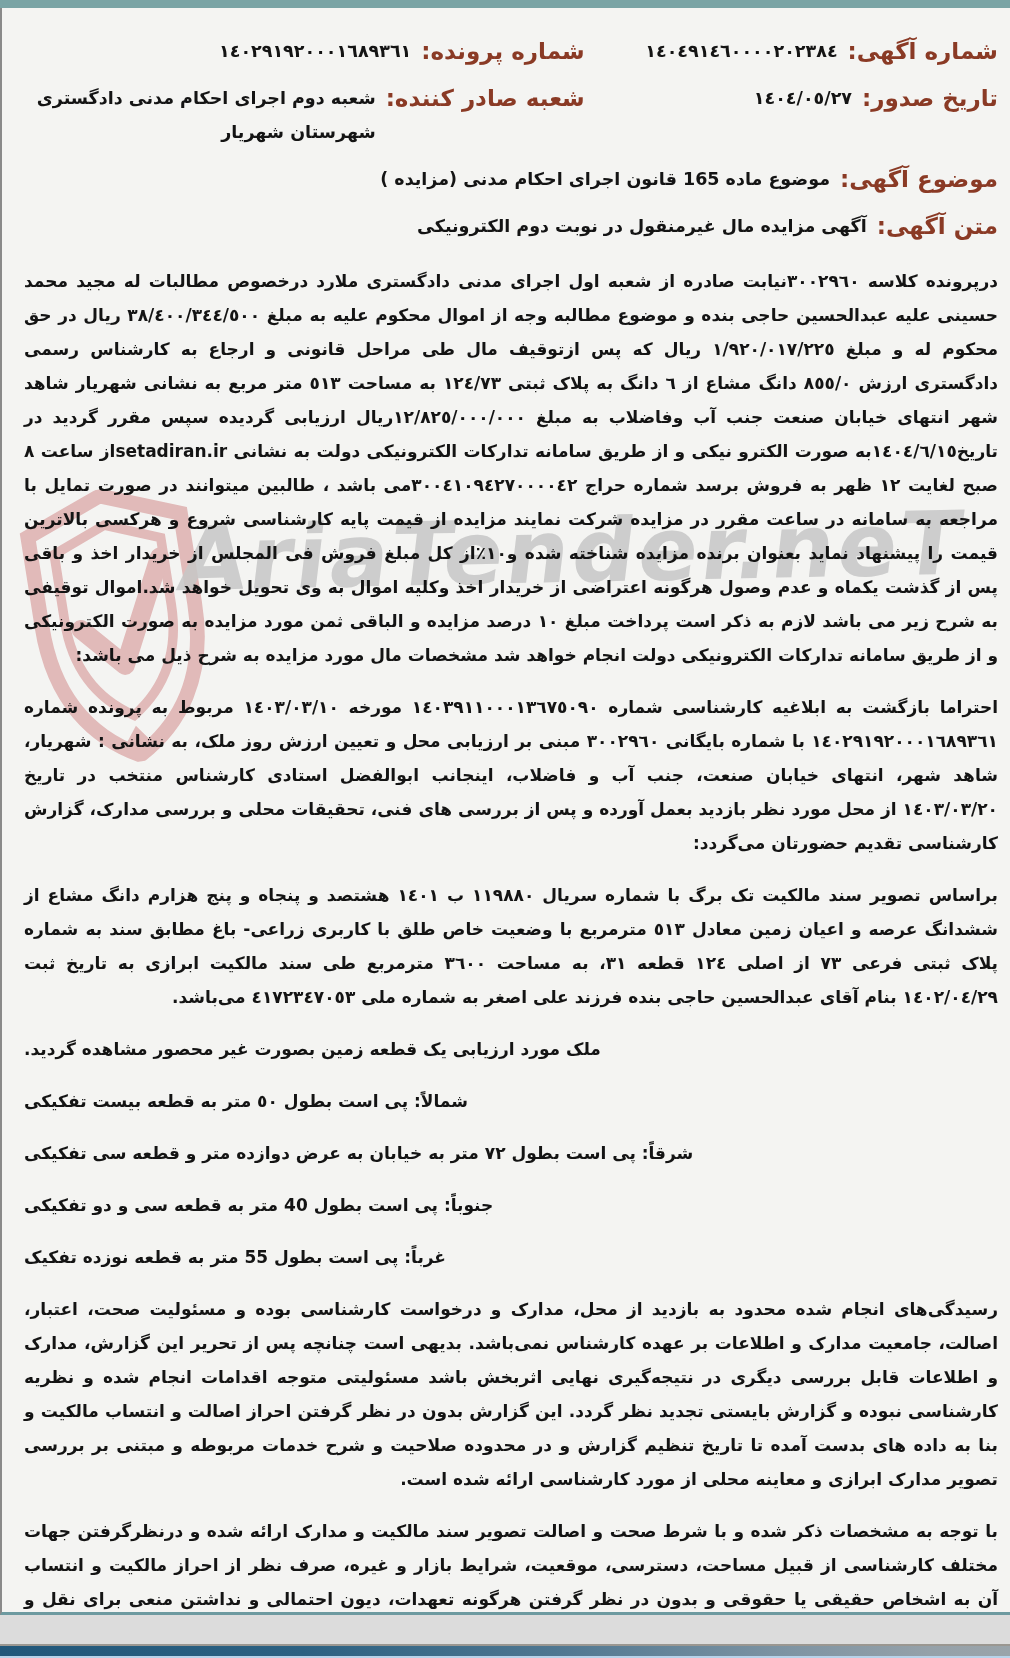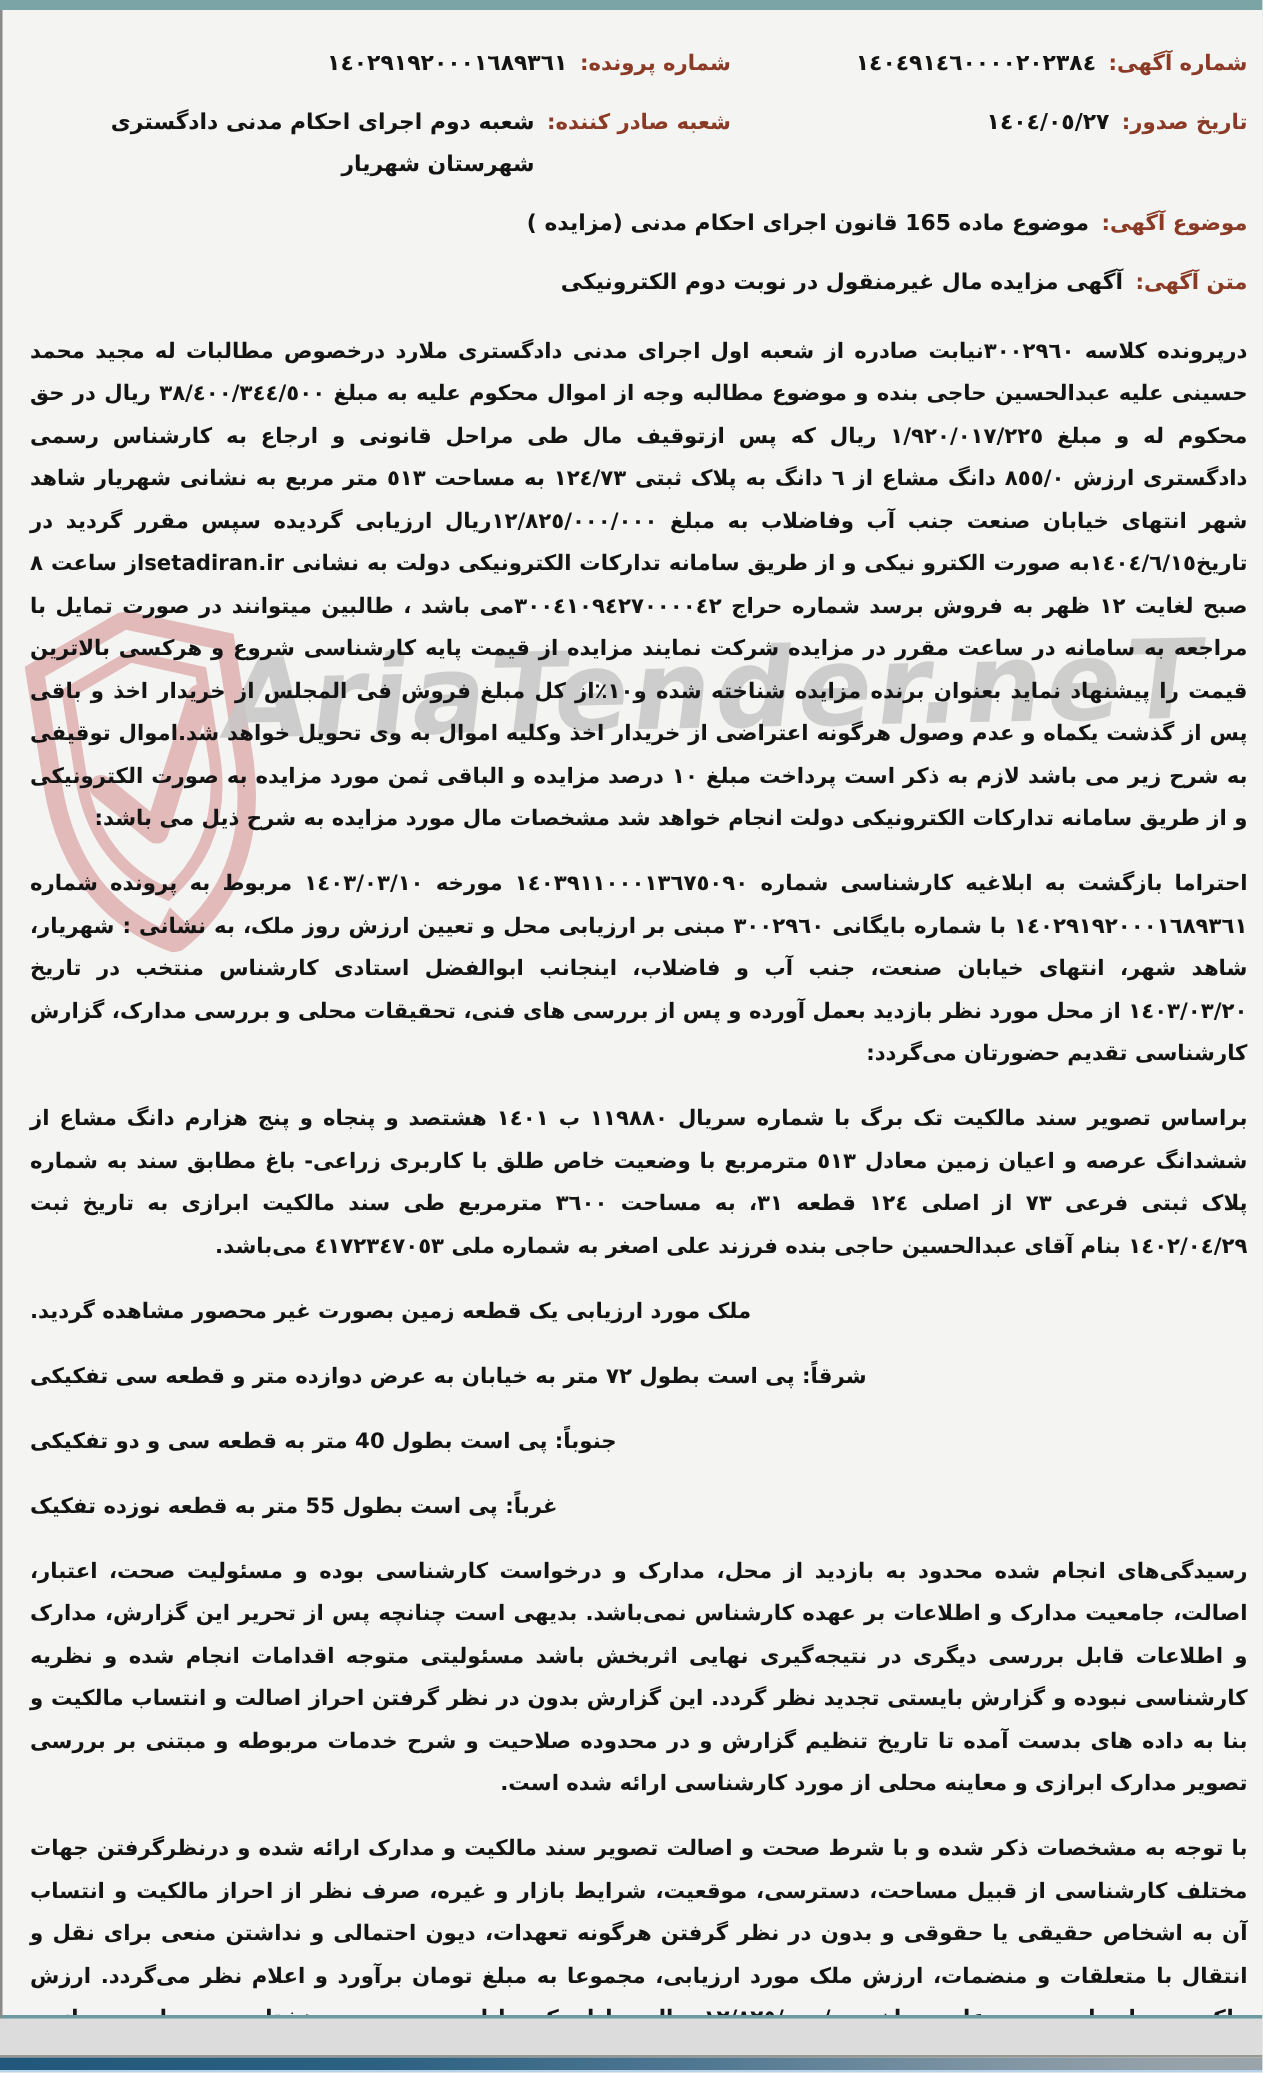--- a/index.html
+++ b/index.html
@@ -23,21 +23,21 @@
            opacity:.85;direction:ltr;letter-spacing:3px;
            transform:skewX(-8deg) rotate(-1.2deg);white-space:nowrap;}
   .wm-shield{left:28px;top:480px;width:180px;height:275px;opacity:.55;
              transform:rotate(-9deg);}
 
   
   .hdr{position:relative;z-index:1;padding:26px 12px 0 12px;}
   .hrow{display:flex;margin-bottom:13px;line-height:34px;}
   .hcell-a{width:42%;display:flex;gap:10px;}
   .hcell-b{width:58%;display:flex;gap:10px;}
-  .hlabel{color:#8a3a25;font-weight:bold;font-size:17px;white-space:nowrap;}
+  .hlabel{color:#8a3a25;font-weight:bold;font-size:23px;white-space:nowrap;}
   .hvalue{color:#141414;font-weight:bold;font-size:17.5px;}
 
   
   .doc{position:relative;z-index:1;padding:8px 12px 0 22px;}
   .doc p{margin:0 0 18px 0;font-size:17px;font-weight:bold;color:#141414;
          line-height:34px;text-align:justify;}
   .doc p.short{text-align:left;}
 </style>
 </head>
 <body>
@@ -87,20 +87,21 @@
         <span class="hvalue">آگهی مزایده مال غیرمنقول در نوبت  دوم  الکترونیکی</span>
       </div>
     </div>
   </div>
 
   <div class="doc">
     <p>درپرونده کلاسه  ٣٠٠٢٩٦٠نیابت صادره از شعبه اول اجرای  مدنی دادگستری ملارد  درخصوص مطالبات  له  مجید محمد حسینی  علیه  عبدالحسین حاجی بنده  و  موضوع  مطالبه وجه از اموال محکوم علیه   به مبلغ  ٣٨/٤٠٠/٣٤٤/٥٠٠ ریال  در حق محکوم له و مبلغ ١/٩٢٠/٠١٧/٢٢٥ ریال که پس ازتوقیف مال طی مراحل قانونی و ارجاع به کارشناس رسمی دادگستری ارزش ٨٥٥/٠ دانگ مشاع از ٦ دانگ  به پلاک ثبتی  ١٢٤/٧٣  به مساحت  ٥١٣  متر مربع به نشانی  شهریار شاهد شهر انتهای خیابان صنعت جنب آب وفاضلاب به مبلغ  ١٢/٨٢٥/٠٠٠/٠٠٠ریال  ارزیابی گردیده  سپس مقرر گردید در تاریخ١٤٠٤/٦/١٥به صورت الکترو نیکی و از طریق سامانه تدارکات الکترونیکی  دولت به نشانی  setadiran.irاز  ساعت ٨  صبح لغایت ١٢ ظهر   به فروش برسد شماره حراج ٣٠٠٤١٠٩٤٢٧٠٠٠٠٤٢می باشد ، طالبین میتوانند در صورت تمایل  با مراجعه به سامانه در ساعت مقرر در مزایده شرکت نمایند  مزایده از قیمت پایه کارشناسی شروع و هرکسی بالاترین قیمت را پیشنهاد نماید بعنوان برنده مزایده شناخته شده و١٠٪از کل مبلغ فروش فی المجلس از خریدار اخذ و باقی پس از گذشت یکماه و عدم وصول هرگونه اعتراضی از خریدار اخذ وکلیه اموال به وی تحویل خواهد شد.اموال توقیفی به شرح زیر می باشد لازم به ذکر است پرداخت مبلغ ١٠ درصد مزایده و الباقی ثمن مورد مزایده به صورت الکترونیکی و از طریق سامانه تدارکات الکترونیکی دولت انجام خواهد شد مشخصات مال مورد مزایده به شرح ذیل می باشد:</p>
     <p>احتراما بازگشت به ابلاغیه کارشناسی شماره ١٤٠٣٩١١٠٠٠١٣٦٧٥٠٩٠ مورخه ١٤٠٣/٠٣/١٠ مربوط به پرونده شماره ١٤٠٢٩١٩٢٠٠٠١٦٨٩٣٦١ با شماره بایگانی ٣٠٠٢٩٦٠ مبنی بر ارزیابی محل و تعیین ارزش روز ملک، به نشانی : شهریار، شاهد شهر، انتهای خیابان صنعت، جنب آب و فاضلاب، اینجانب ابوالفضل استادی کارشناس منتخب در تاریخ ١٤٠٣/٠٣/٢٠ از محل مورد نظر بازدید بعمل آورده و پس از بررسی های فنی، تحقیقات محلی و بررسی مدارک، گزارش کارشناسی تقدیم حضورتان می‌گردد:</p>
     <p>براساس تصویر سند مالکیت تک برگ با شماره سریال ١١٩٨٨٠ ب ١٤٠١ هشتصد و پنجاه و پنج هزارم دانگ مشاع از ششدانگ عرصه و اعیان زمین معادل ٥١٣ مترمربع با وضعیت خاص طلق با کاربری زراعی- باغ مطابق سند به شماره پلاک ثبتی فرعی ٧٣ از اصلی ١٢٤ قطعه ٣١، به مساحت ٣٦٠٠ مترمربع طی سند مالکیت ابرازی به تاریخ ثبت ١٤٠٢/٠٤/٢٩ بنام آقای عبدالحسین حاجی بنده فرزند علی اصغر به شماره ملی ٤١٧٢٣٤٧٠٥٣ می‌باشد.</p>
     <p class="short">ملک مورد ارزیابی یک قطعه زمین بصورت غیر محصور مشاهده گردید.</p>
+    <p class="short">شمالاً: پی است بطول ٥٠ متر به قطعه بیست تفکیکی</p>
     <p class="short">شرقاً: پی است بطول ٧٢ متر به خیابان به عرض دوازده متر و قطعه سی تفکیکی</p>
     <p class="short">جنوباً: پی است بطول 40 متر به قطعه سی و دو تفکیکی</p>
     <p class="short">غرباً: پی است بطول 55 متر به قطعه نوزده تفکیک</p>
     <p>رسیدگی‌های انجام شده محدود به بازدید از محل، مدارک و درخواست کارشناسی بوده و مسئولیت صحت، اعتبار، اصالت، جامعیت مدارک و اطلاعات بر عهده کارشناس نمی‌باشد. بدیهی است چنانچه پس از تحریر این گزارش، مدارک و اطلاعات قابل بررسی دیگری در نتیجه‌گیری نهایی اثربخش باشد مسئولیتی متوجه اقدامات انجام شده و نظریه کارشناسی نبوده و گزارش بایستی تجدید نظر گردد. این گزارش بدون در نظر گرفتن احراز اصالت و انتساب مالکیت و بنا به داده های بدست آمده تا تاریخ تنظیم گزارش و در محدوده صلاحیت و شرح خدمات مربوطه و مبتنی بر بررسی تصویر مدارک ابرازی و معاینه محلی از مورد کارشناسی ارائه شده است.</p>
     <p>با توجه به مشخصات ذکر شده و با شرط صحت و اصالت تصویر سند مالکیت و مدارک ارائه شده و درنظرگرفتن جهات مختلف کارشناسی از قبیل مساحت، دسترسی، موقعیت، شرایط بازار و غیره، صرف نظر از احراز مالکیت و انتساب آن به اشخاص حقیقی یا حقوقی و بدون در نظر گرفتن هرگونه تعهدات، دیون احتمالی و نداشتن منعی برای نقل و انتقال با متعلقات و منضمات، ارزش ملک مورد ارزیابی، مجموعا به مبلغ  تومان برآورد و اعلام نظر می‌گردد. ارزش ملک مورد ارزیابی، مجموعا به مبلغ ١٢/٨٢٥/٠٠٠/٠٠٠ ریال معادل  یک میلیارد و دویست و هشتاد و دو میلیون و پانصد هزار تومان برآورد</p>
   </div>
 </div>
 
 <div class="bottom-gray"></div>
 <div class="bottom-line"></div>

